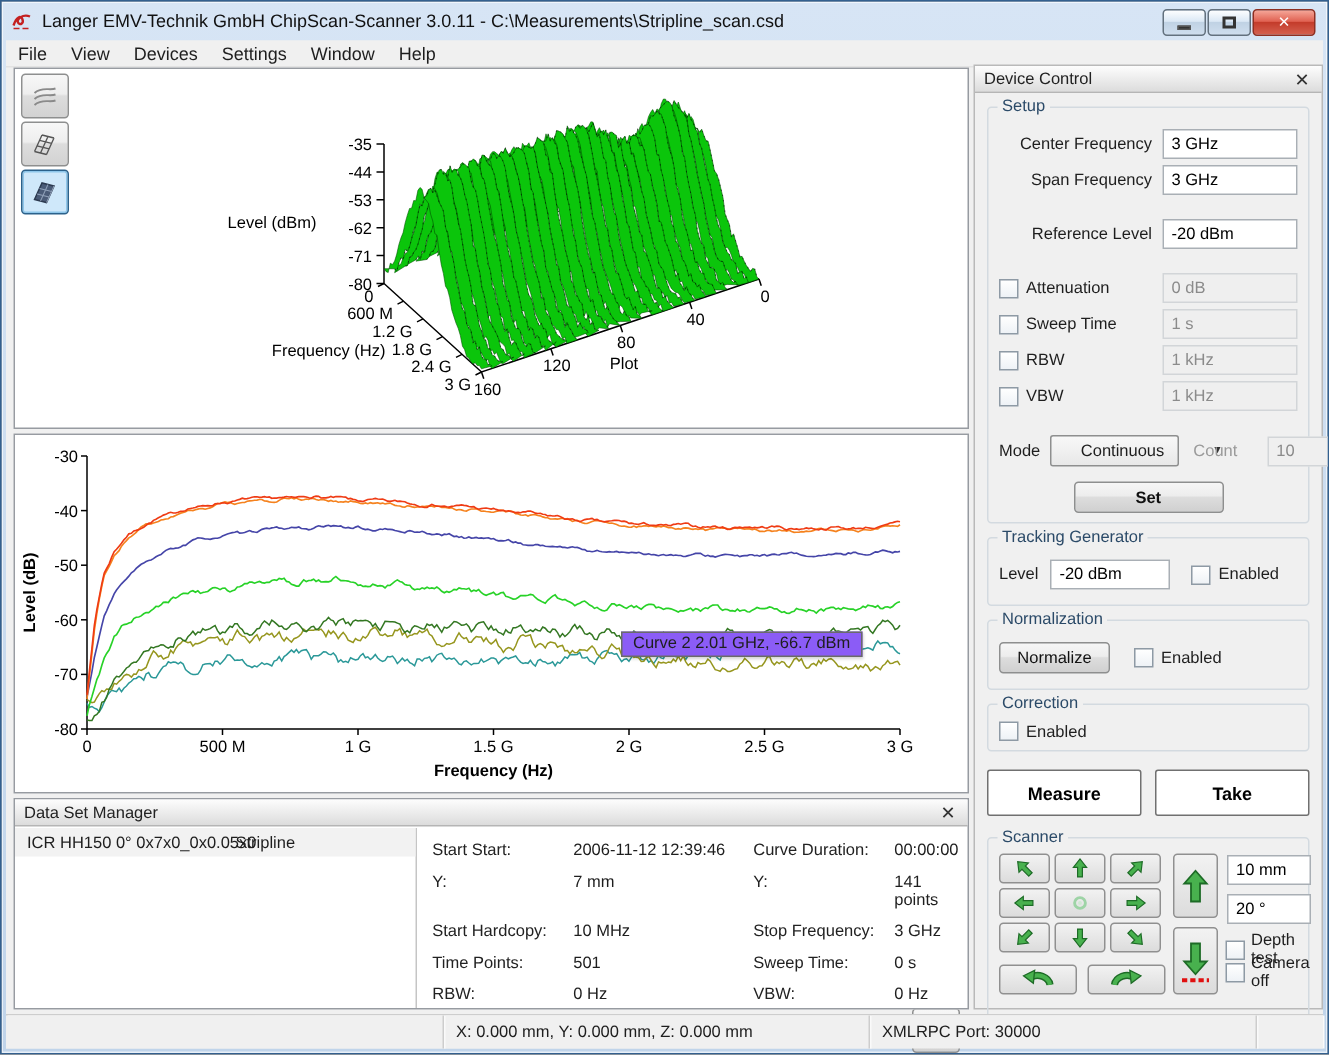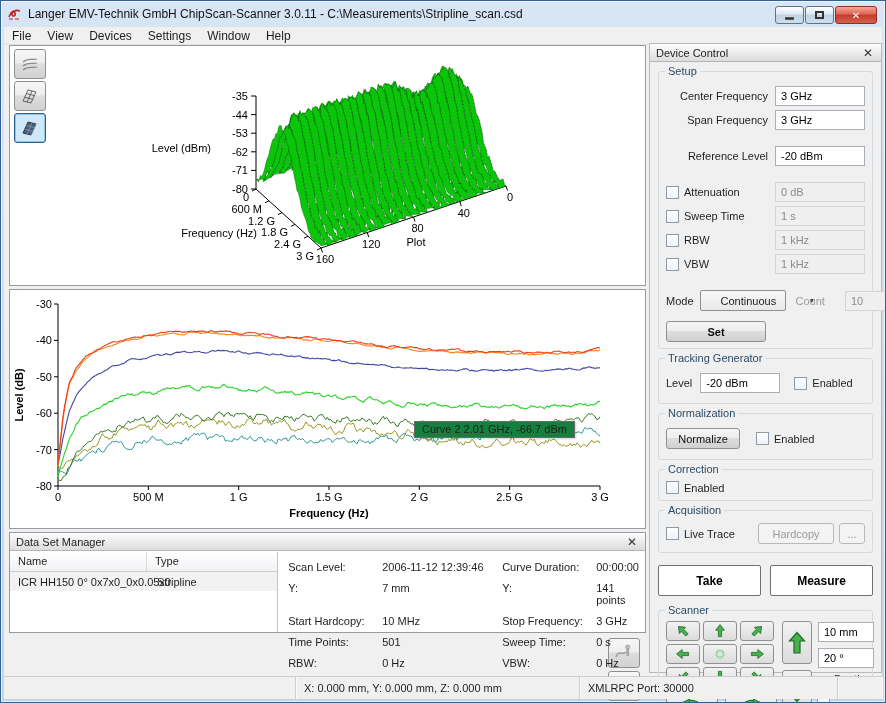--- a/index.html
+++ b/index.html
@@ -22,26 +22,26 @@
   .panel { position:absolute; background:#fff; border:1px solid #979ba1; }
   .panel3d { left:5px; top:18px; width:637px; height:241px; }
   .panel2d { left:5px; top:262px; width:637px; height:240px; }
   .vtb { position:absolute; }
   .tool { position:absolute; width:32px; height:30px; border:1px solid #8e8f8f; border-radius:3px;
           background:linear-gradient(#f7f7f7,#eeeeee 45%,#dddddd 50%,#d2d2d2); display:flex; align-items:center; justify-content:center; }
   .tool svg { width:20px; height:20px; }
   .tool.sel { border-color:#2c628b; background:#cfe8fa; box-shadow:inset 0 0 0 1px #8ec6ea; }
   .logtxt { font-size:12px; font-weight:bold; }
   .gear { font-size:17px; line-height:17px; color:#111; }
-  .tooltipbox { position:absolute; border:1px solid #6a6a6a; background:#15803d; padding:1px 7px 2px; font-size:11px; white-space:nowrap; box-shadow:1px 1px 2px rgba(0,0,0,.18); }
+  .tooltipbox { position:absolute; border:1px solid #6a6a6a; background:#8b5cf6; padding:1px 7px 2px; font-size:11px; white-space:nowrap; box-shadow:1px 1px 2px rgba(0,0,0,.18); }
   
   .dock-hd { height:18px; background:linear-gradient(#fdfdfd,#dcdcdc); border-bottom:1px solid #b5b5b5;
              display:flex; align-items:center; padding:0 6px; font-size:11px; color:#222; }
   .dock-hd .x { margin-left:auto; font-size:12px; font-weight:bold; color:#333; line-height:10px; padding:0 2px; }
-  .dsm { position:absolute; left:5px; top:505px; width:637px; height:101px; background:#fff; border:1px solid #979ba1; }
+  .dsm { position:absolute; left:5px; top:505px; width:637px; height:141px; background:#fff; border:1px solid #979ba1; }
   .dsm-body { position:absolute; top:19px; left:0; right:0; bottom:0; display:flex; }
   .dsm-list { width:322px; border-right:1px solid #c5c5c5; position:relative; }
   .dsm-cols { display:flex; height:20px; border-bottom:1px solid #cfcfcf; background:linear-gradient(#ffffff,#f1f2f4); }
   .dsm-col { padding:3px 8px; font-size:11px; }
   .dsm-col:first-child { width:137px; border-right:1px solid #d9d9d9; }
   .dsm-row { display:flex; height:19px; background:#f2f2f2; align-items:center; }
   .dsm-cell-name { width:137px; padding:0 4px 0 8px; white-space:nowrap; overflow:visible; font-size:11px; }
   .dsm-cell-type { padding:0 8px; padding-left:10px; font-size:11px; }
   .dsm-info { flex:1; padding:9px 6px 0 10px; }
   .ig { display:grid; grid-template-columns:94px 120px 94px auto; row-gap:9px; font-size:11px; }
@@ -59,21 +59,21 @@
   .gap8 { height:8px; }
   .btn { border:1px solid #8e8f8f; border-radius:3px; background:linear-gradient(#f6f6f6,#ededed 45%,#dddddd 50%,#d0d0d0);
          font:11px "Liberation Sans","DejaVu Sans",sans-serif; padding:2px 10px; color:#111; }
   .btn.dis { color:#9a9a9a; border-color:#b6babc; background:#f3f3f3; }
   .combo { width:86px; height:21px; border:1px solid #8e8f8f; border-radius:2px; background:linear-gradient(#f8f8f8,#e8e8e8);
            display:flex; align-items:center; padding:0 20px;gap:32px; }
   .combo .arr { margin-left:auto; font-size:7px; color:#333; }
   .modrow .ml { padding-right:6px; }
   .modrow .cnt { width:52px; margin-left:20px; }
   .modrow .cl { color:#9a9a9a; margin-left:10px; }
-  .setrow { display:flex; justify-content:flex-start; margin-top:10px; }
+  .setrow { display:flex; justify-content:center; margin-top:10px; }
   .setrow .btn { width:100px; height:21px; font-weight:bold; }
   .tg-level { width:80px; margin-right:14px; }
   .tm-row { display:flex; gap:9px; margin:12px 8px 0; }
   .bigbtn { flex:1; height:31px; background:#fff; border:1px solid #707070; border-radius:2px; font-weight:bold; font-size:12px; }
   .scanner-area { position:relative; height:122px; }
   .sbtn { position:absolute; width:34px; height:20px; border:1px solid #909090; border-radius:3px;
           background:linear-gradient(#f2f2f2,#dcdcdc); display:flex; align-items:center; justify-content:center; }
   .sbtn svg { width:24px; height:16px; }
   .zbtn { position:absolute; width:30px; border:1px solid #909090; border-radius:3px; background:linear-gradient(#f2f2f2,#dcdcdc);
           display:flex; align-items:center; justify-content:center; }
@@ -353,34 +353,30 @@
       <div class="tooltipbox" style="left:404px; top:131px;">Curve 2  2.01 GHz, -66.7 dBm</div>
     </div>
 
     <div class="dsm">
       <div class="dock-hd">
         <span>Data Set Manager</span>
         <span class="x">✕</span>
       </div>
       <div class="dsm-body">
         <div class="dsm-list">
-          <div class="dsm-cols">
-            <div class="dsm-col">Name</div>
-            <div class="dsm-col">Type</div>
-          </div>
           <div id="dsmRows">
               <div class="dsm-row">
                 <div class="dsm-cell-name">ICR HH150 0° 0x7x0_0x0.05x0</div>
                 <div class="dsm-cell-type">Stripline</div>
               </div>
             </div>
         </div>
         <div class="dsm-info">
           <div class="ig" id="infoGrid">
-              <div class="il">Scan Level:</div>
+              <div class="il">Start Start:</div>
               <div class="iv">2006-11-12 12:39:46</div>
               <div class="il">Curve Duration:</div>
               <div class="iv">00:00:00</div>
               <div class="il">Y:</div>
               <div class="iv">7 mm</div>
               <div class="il">Y:</div>
               <div class="iv">141 points</div>
               <div class="il">Start Hardcopy:</div>
               <div class="iv">10 MHz</div>
               <div class="il">Stop Frequency:</div>
@@ -479,33 +475,24 @@
       </div>
 
       <div class="grp">
         <span class="lg">Correction</span>
         <div class="frow" style="margin:1px 0 0">
           <span class="cb"></span>
           <span class="cblab">Enabled</span>
         </div>
       </div>
 
-      <div class="grp">
-        <span class="lg">Acquisition</span>
-        <div class="frow" style="margin:2px 0">
-          <span class="cb"></span>
-          <span class="cblab">Live Trace</span>
-          <button class="btn dis" style="width:76px;height:21px">Hardcopy</button>
-          <button class="btn dis" style="width:26px;height:21px;margin-left:5px;padding:2px 0">...</button>
-        </div>
-      </div>
 
       <div class="tm-row">
+        <button class="bigbtn">Measure</button>
         <button class="bigbtn">Take</button>
-        <button class="bigbtn">Measure</button>
       </div>
 
       <div class="grp" style="margin-top:14px">
         <span class="lg">Scanner</span>
         <div class="scanner-area" id="scannerArea">
           <input class="stxt" style="left: 152px; top: 1px;" value="10 mm">
           <input class="stxt" style="left: 152px; top: 27px;" value="20 °">
           <div class="scb" style="left:151px;top:52px">
             <span class="cb"></span>
             <span>Depth test</span>

